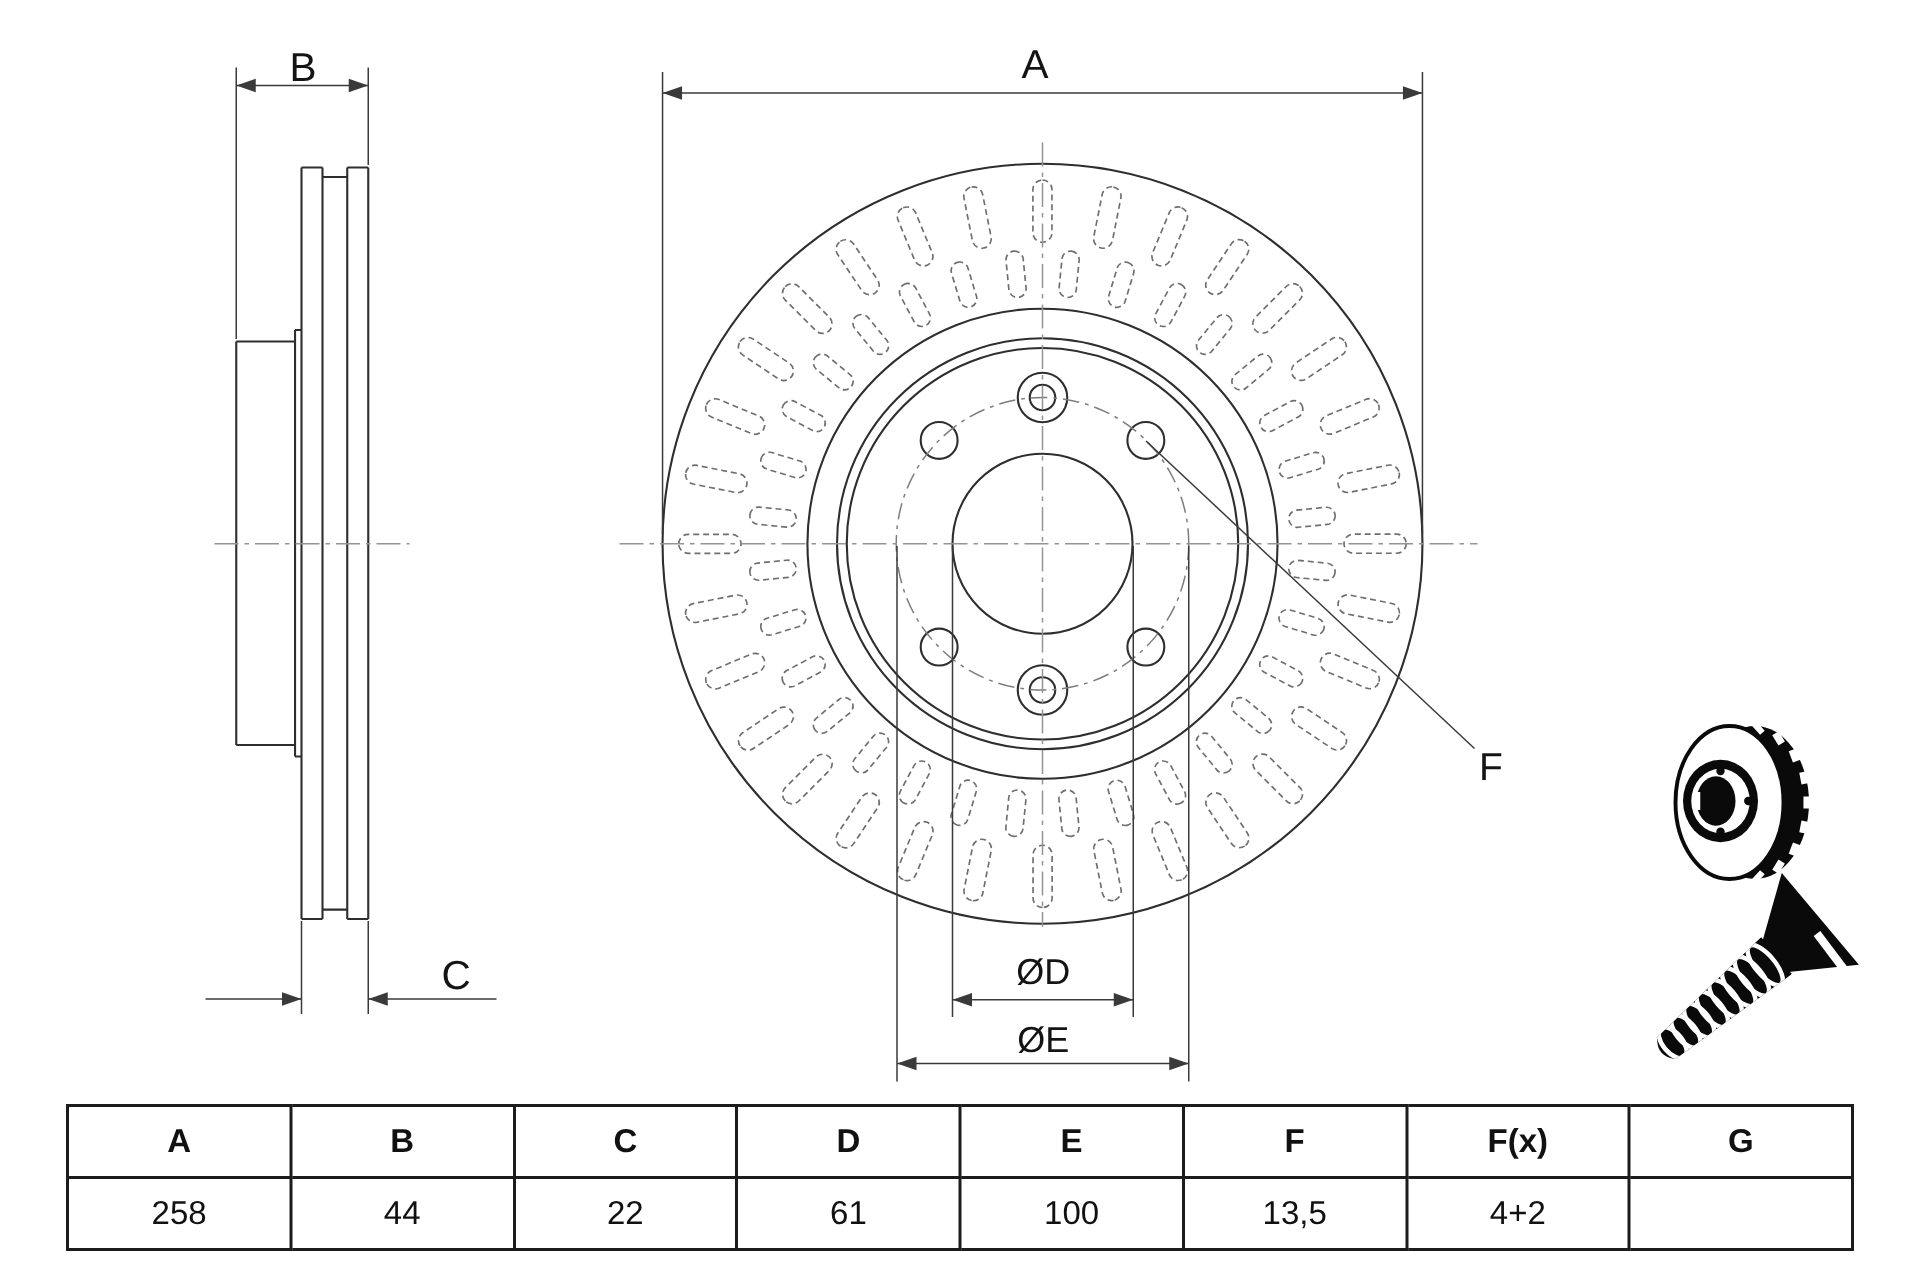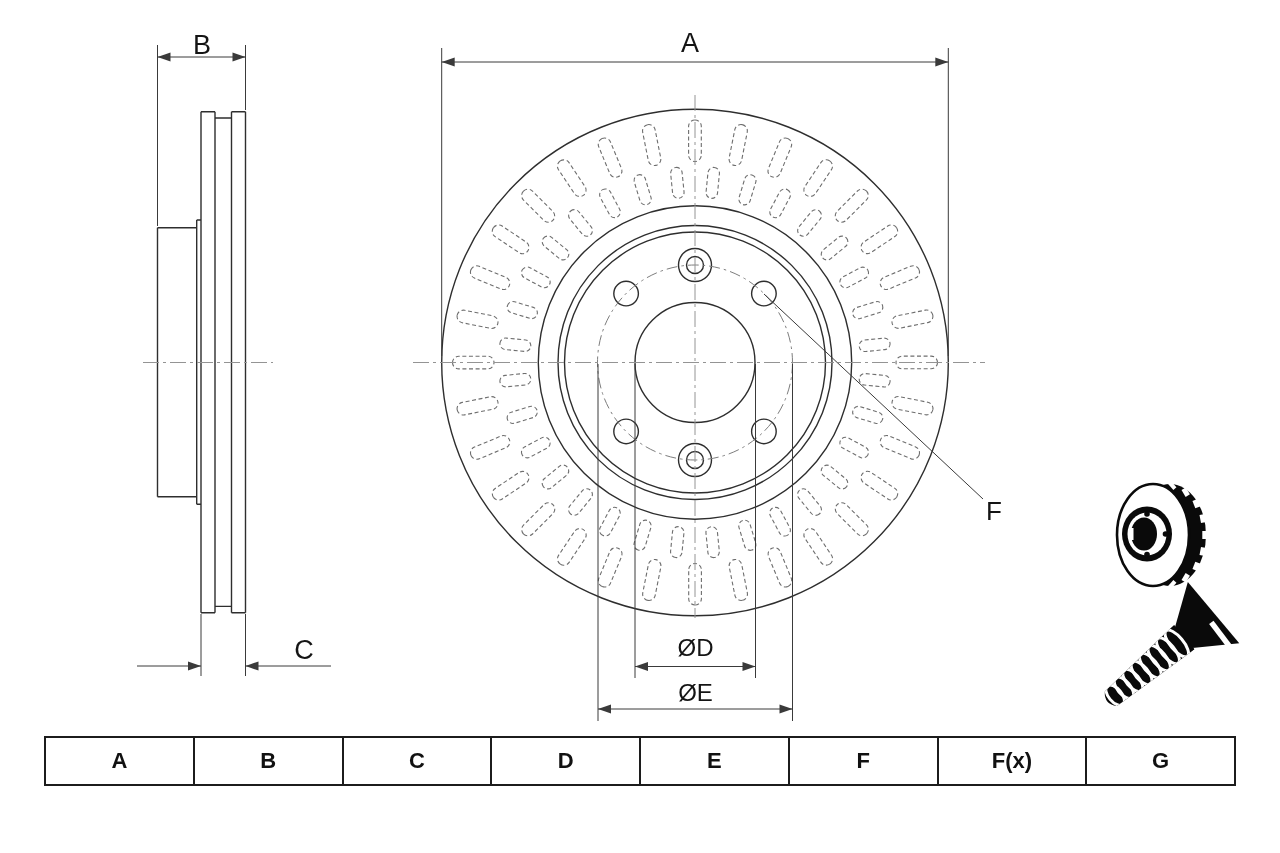--- a/index.html
+++ b/index.html
@@ -224,15 +224,25 @@
         <tr>
       <th>A</th>
       <th>B</th>
       <th>C</th>
       <th>D</th>
       <th>E</th>
       <th>F</th>
       <th>F(x)</th>
       <th>G</th>
     </tr>
+    <tr>
+      <td>258</td>
+      <td>44</td>
+      <td>22</td>
+      <td>61</td>
+      <td>100</td>
+      <td>13,5</td>
+      <td>4+2</td>
+      <td></td>
+    </tr>
   </tbody>
     </table>
 </div>
 
 </body></html>

